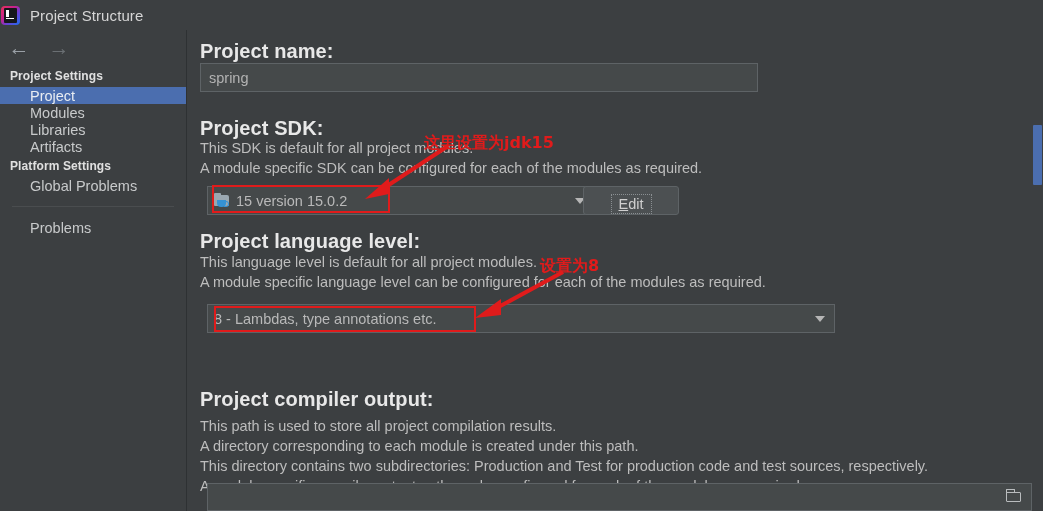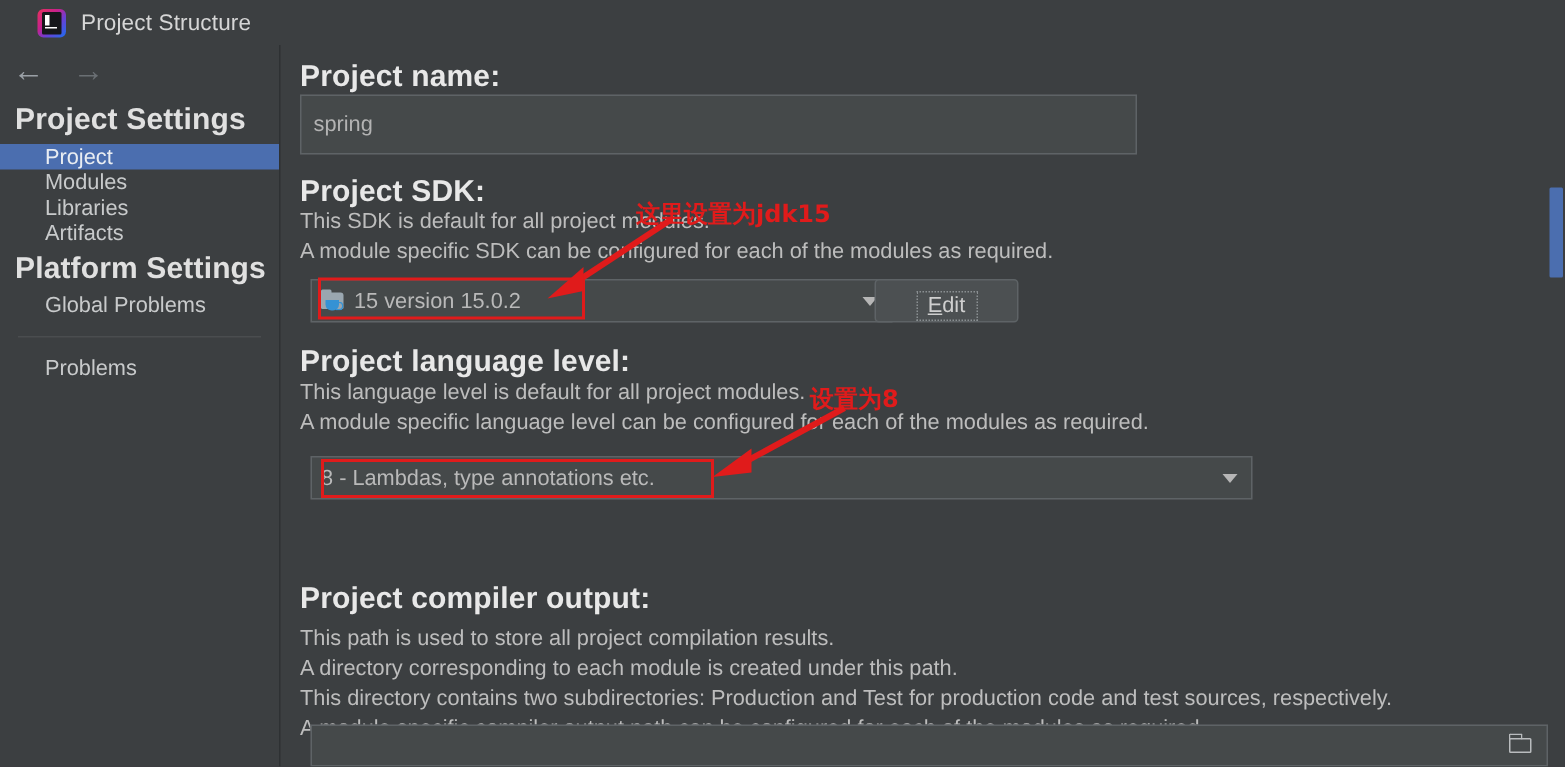--- a/index.html
+++ b/index.html
@@ -14,21 +14,21 @@
     width: 1043px; height: 511px;
     background: #3c3f41;
   }
 
   
   #titlebar {
     position: absolute; left: 0; top: 0;
     width: 1043px; height: 30px;
     background: #3c3f41;
     display: flex; align-items: center;
-    padding-left: 25px;
+    padding-left: 1px;
   }
   #ij-logo {
     width: 19px; height: 19px;
     border-radius: 4px;
     position: relative;
     overflow: hidden;
     flex: 0 0 auto;
     background: linear-gradient(135deg,#e8305a 0%,#c6218e 38%,#6b3fd4 62%,#1a6ff0 100%);
   }
   #ij-logo .glyph {
@@ -70,21 +70,21 @@
   .navarrow {
     width: 26px; height: 26px;
     display: flex; align-items: center; justify-content: center;
     font-size: 21px;
     line-height: 1;
   }
   .navarrow.back { color: #9aa0a6; }
   .navarrow.fwd  { color: #6a6f73; }
 
   .group-header {
-    font-size: 20px;
+    font-size: 12px;
     font-weight: bold;
     color: #e0e0e0;
     padding: 4px 0 4px 10px;
     letter-spacing: 0.1px;
   }
   .side-item {
     height: 17px;
     display: flex; align-items: center;
     padding-left: 30px;
     font-size: 14.5px;
@@ -115,21 +115,21 @@
     letter-spacing: 0.1px;
   }
   .desc {
     font-size: 14.5px;
     color: #bdbdbd;
     line-height: 21px;
     white-space: nowrap;
   }
 
   .textfield {
-    height: 40px;
+    height: 29px;
     background: #45494a;
     border: 1px solid #5e6366;
     display: flex; align-items: center;
     padding: 0 8px;
     font-size: 14.5px;
     color: #b3b3b3;
   }
 
   .combo {
     height: 29px;

